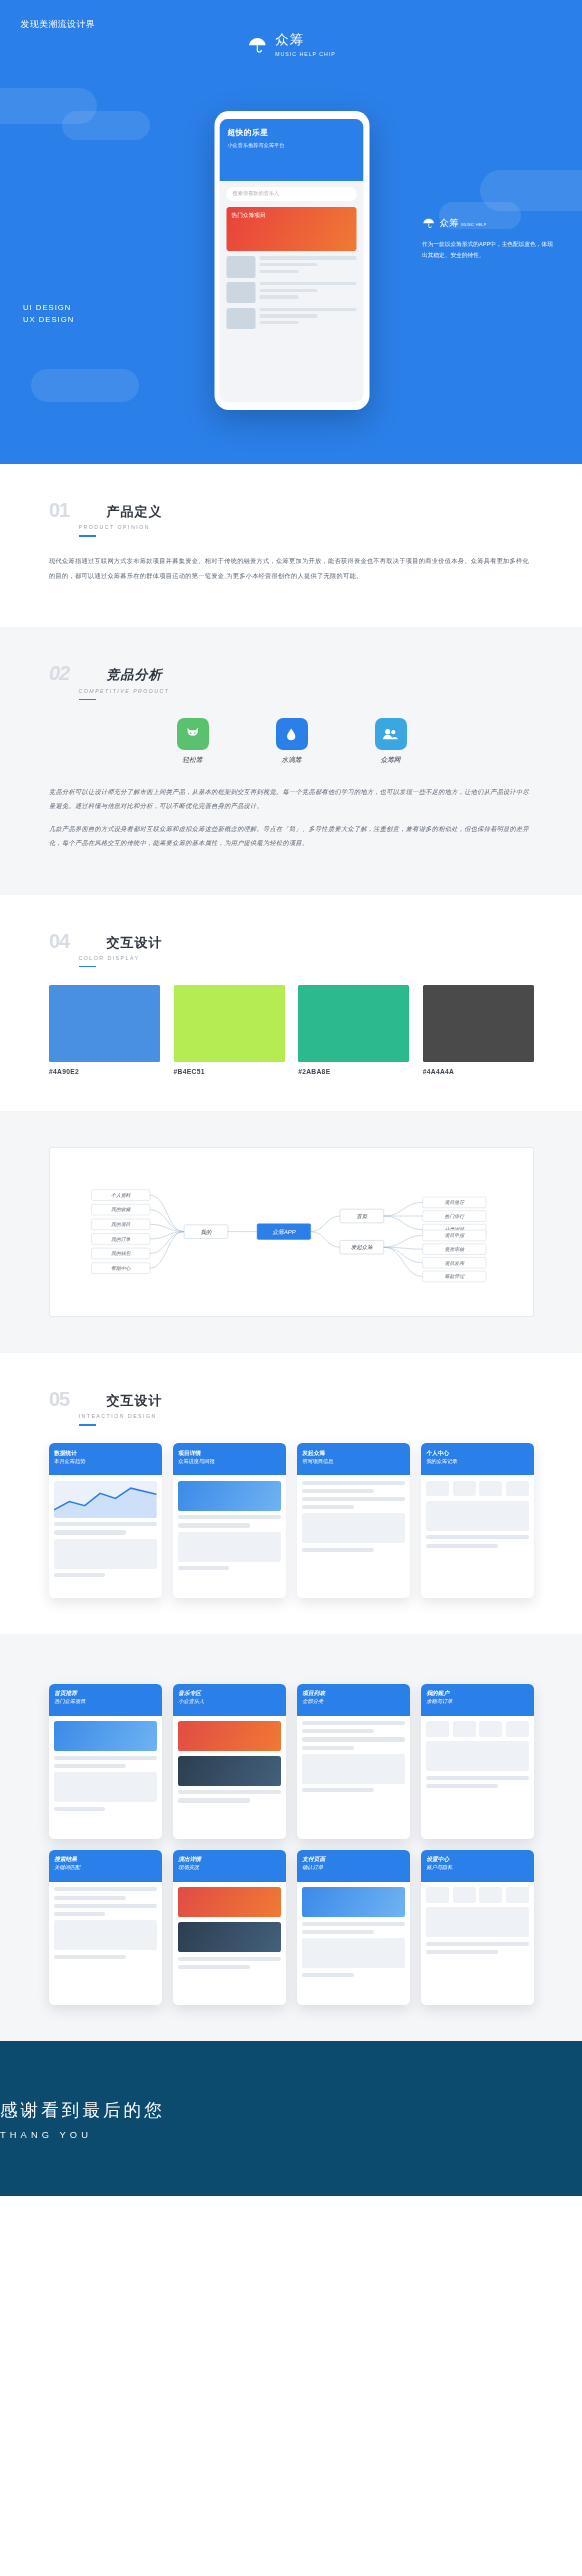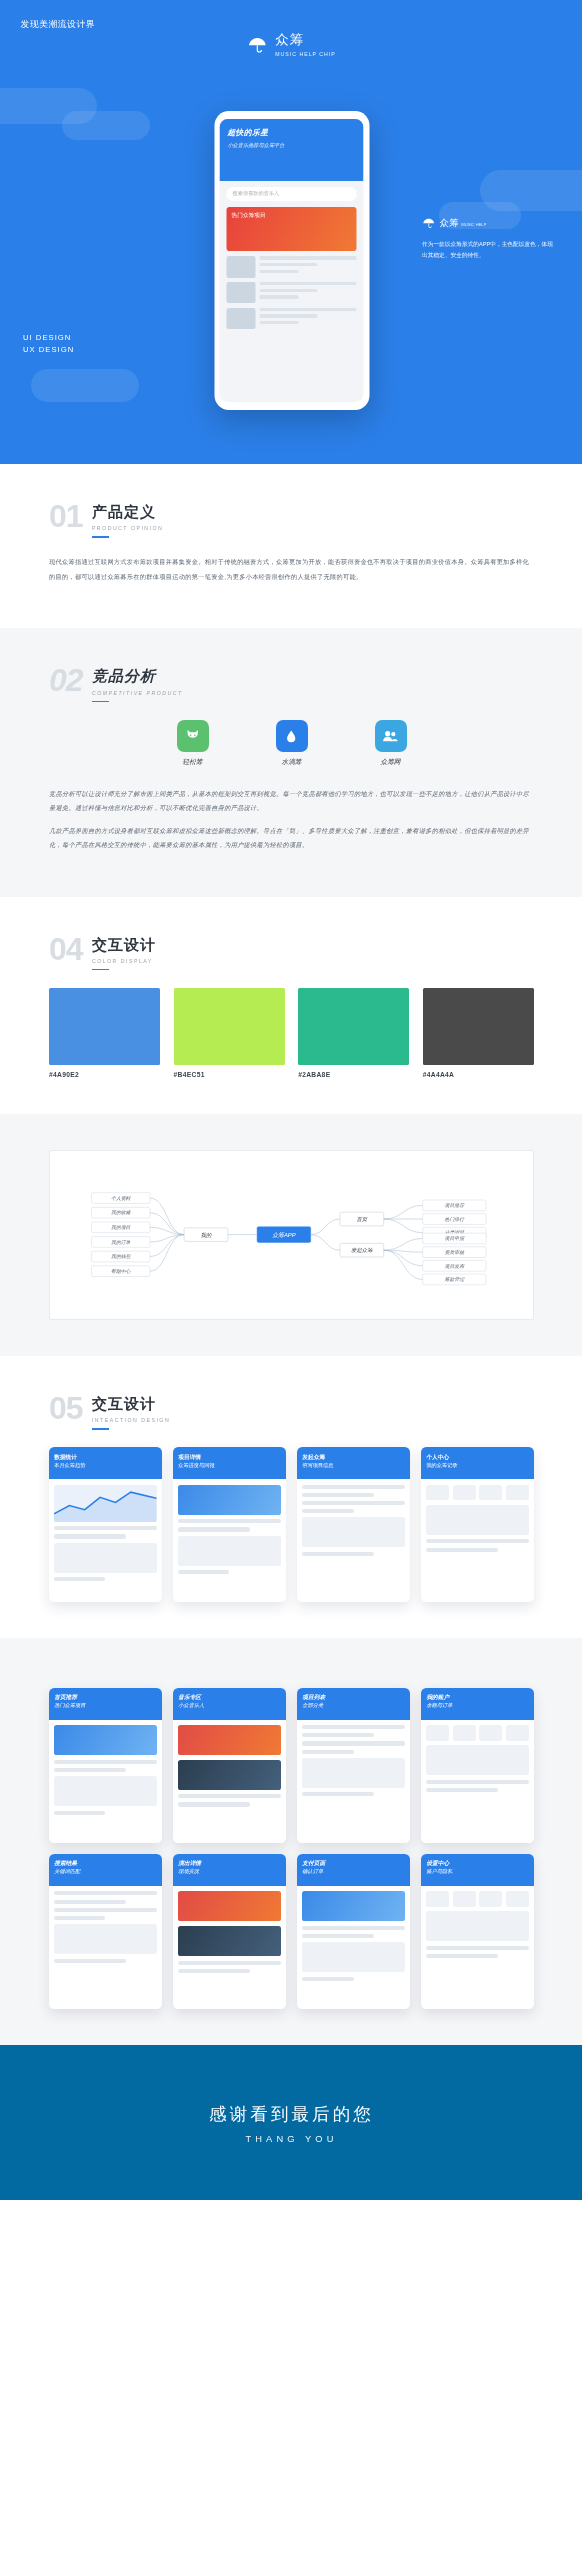--- a/index.html
+++ b/index.html
@@ -42,21 +42,21 @@
   .hero-logo .lname {
     display: inline-block;
     vertical-align: middle;
     text-align: left;
   }
   .hero-logo .lname .cn { font-size: 13.4px; letter-spacing: 1px; }
   .hero-logo .lname .en { font-size: 5.2px; letter-spacing: 1px; opacity: .9; margin-top: 1.5px; }
 
   .hero-left-label {
     position: absolute;
-    left: 23px; top: 332px;
+    left: 23px; top: 302px;
     color: #fff;
     font-size: 7.7px;
     letter-spacing: 1px;
     line-height: 12.4px;
   }
 
   .hero-cloud {
     position: absolute;
     background: #ffffff;
     opacity: .10;
@@ -85,21 +85,20 @@
     width: 100%; height: 100%;
     background: #f2f4f7;
     border-radius: 8.2px;
     overflow: hidden;
   }
   .hp-hd {
     height: 62px;
     background: #2b7fe8;
     color: #fff;
     padding: 9.3px 8.2px 0;
-    font-style: italic;
   }
   .hp-hd .t { font-size: 7.7px; font-weight: bold; letter-spacing: 0.5px; }
   .hp-hd .s { font-size: 5.2px; margin-top: 3.6px; opacity: .9; }
   .hp-search {
     margin: 6.2px 7.2px;
     height: 13.4px;
     background: #fff;
     border-radius: 6.7px;
     font-size: 5.2px;
     color: #aaa;
@@ -137,28 +136,28 @@
     font-size: 5.7px;
     line-height: 11.3px;
     opacity: .95;
   }
 
   
   .sec { width: 583px; padding: 36px 49px; position: relative; }
   .sec.gray { background: #f5f6f8; font-style: italic; }
   .sec-head { display: flex; align-items: flex-start; gap: 9.3px; margin-bottom: 17.5px; }
   .sec-num {
-    font-size: 32px;
+    font-size: 20px;
     font-weight: bold;
     color: #d8dde3;
     line-height: 1;
     letter-spacing: -1px;
   }
   .sec-titles { padding-top: 3.1px; }
-  .sec-titles .cn { font-size: 15px; font-weight: bold; color: #2f3640; letter-spacing: 1px; }
+  .sec-titles .cn { font-size: 13px; font-weight: bold; color: #2f3640; letter-spacing: 1px; margin-left: 28px; }
   .sec-titles .en { font-size: 5.2px; color: #9aa3ad; letter-spacing: 1.5px; margin-top: 3.1px; }
   .sec-rule { width: 17.5px; height: 1.5px; background: #2b7fe8; margin: 5.2px 0 0; }
 
   .body-text { font-size: 6.2px; line-height: 14.4px; color: #5a6570; letter-spacing: 0.3px; }
   .body-text p { margin-bottom: 8.2px; }
 
   
   .comp-row { display: flex; justify-content: center; gap: 67px; margin: 10.3px 0 19.6px; }
   .comp-item { text-align: center; }
   .comp-ico {
@@ -218,25 +217,25 @@
   .s-grid { display: grid; grid-template-columns: repeat(4,1fr); gap: 3.6px; margin-bottom: 4.6px; }
   .s-gi { height: 15.5px; background: #eef2f6; border-radius: 2.6px; }
 
   
   .exh .shots { grid-template-columns: repeat(4, 1fr); }
 
   
   .footer {
     width: 583px;
     height: 155px;
-    background: #0369a1;
+    background: #0c4a6e;
     color: #fff;
     display: flex;
     flex-direction: column;
-    align-items: center;
+    align-items: flex-start;
     justify-content: center;
   }
   .footer .cn { font-size: 17.5px; letter-spacing: 3.1px; }
   .footer .en { font-size: 9.3px; letter-spacing: 4.1px; margin-top: 8.2px; opacity: .95; }
 </style>
 </head>
 <body>
 
 <div class="page">
 

